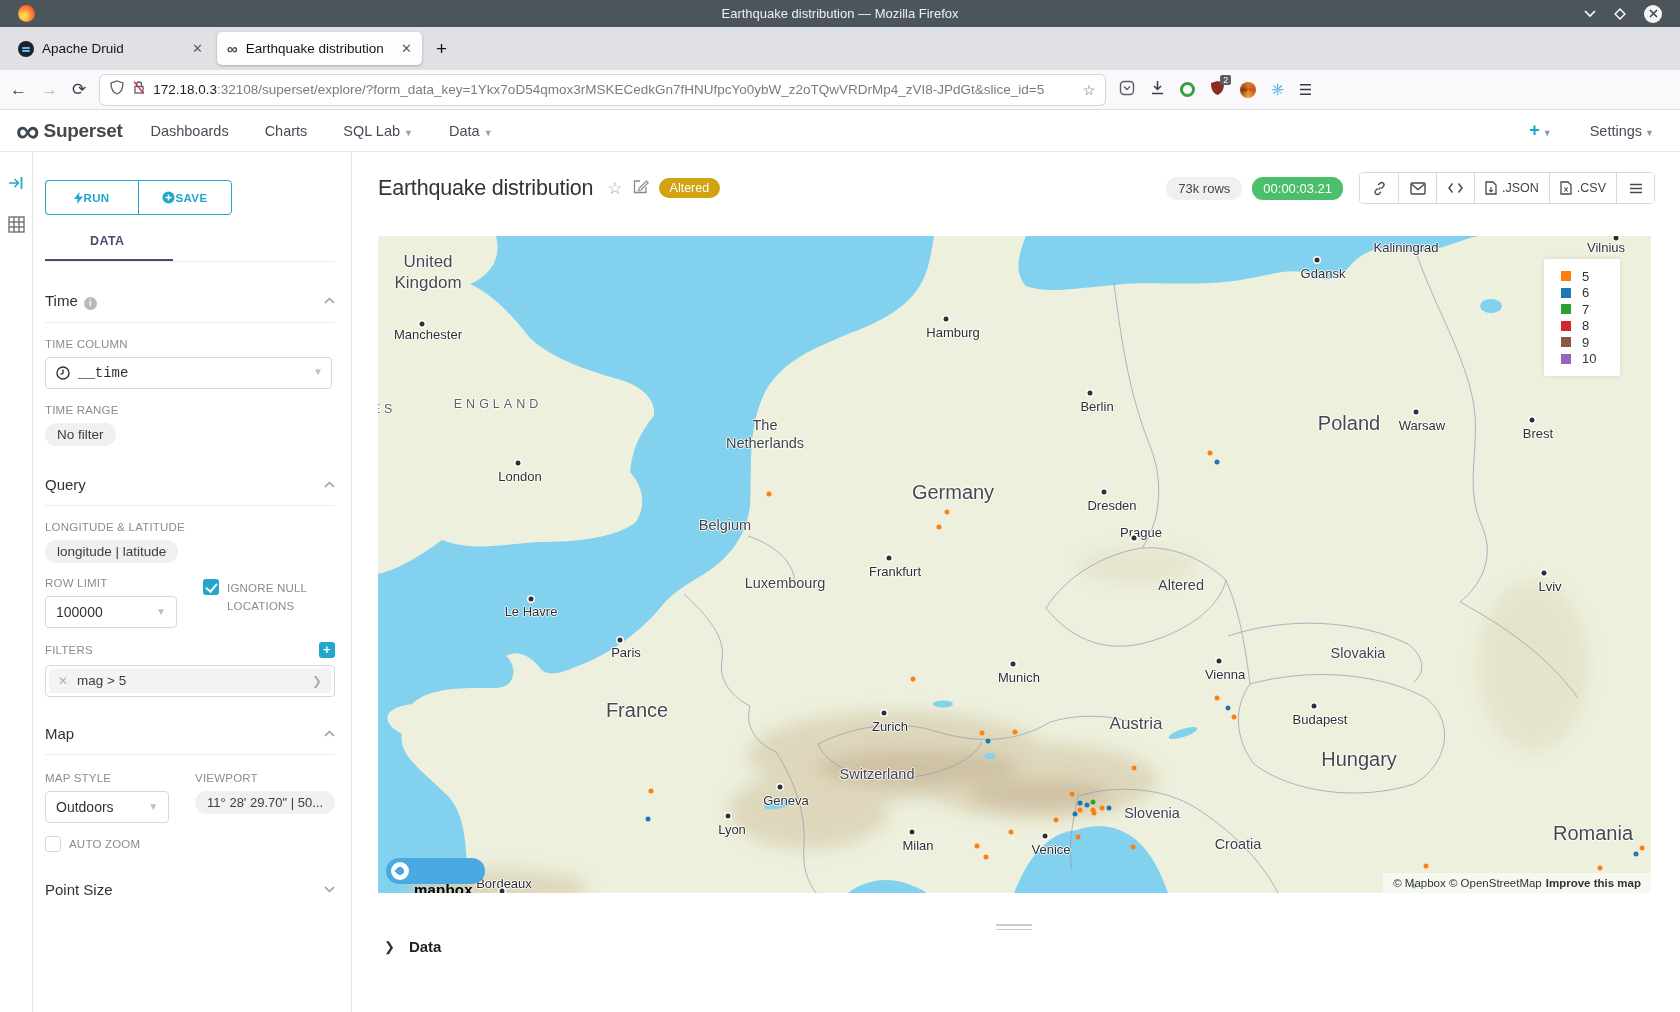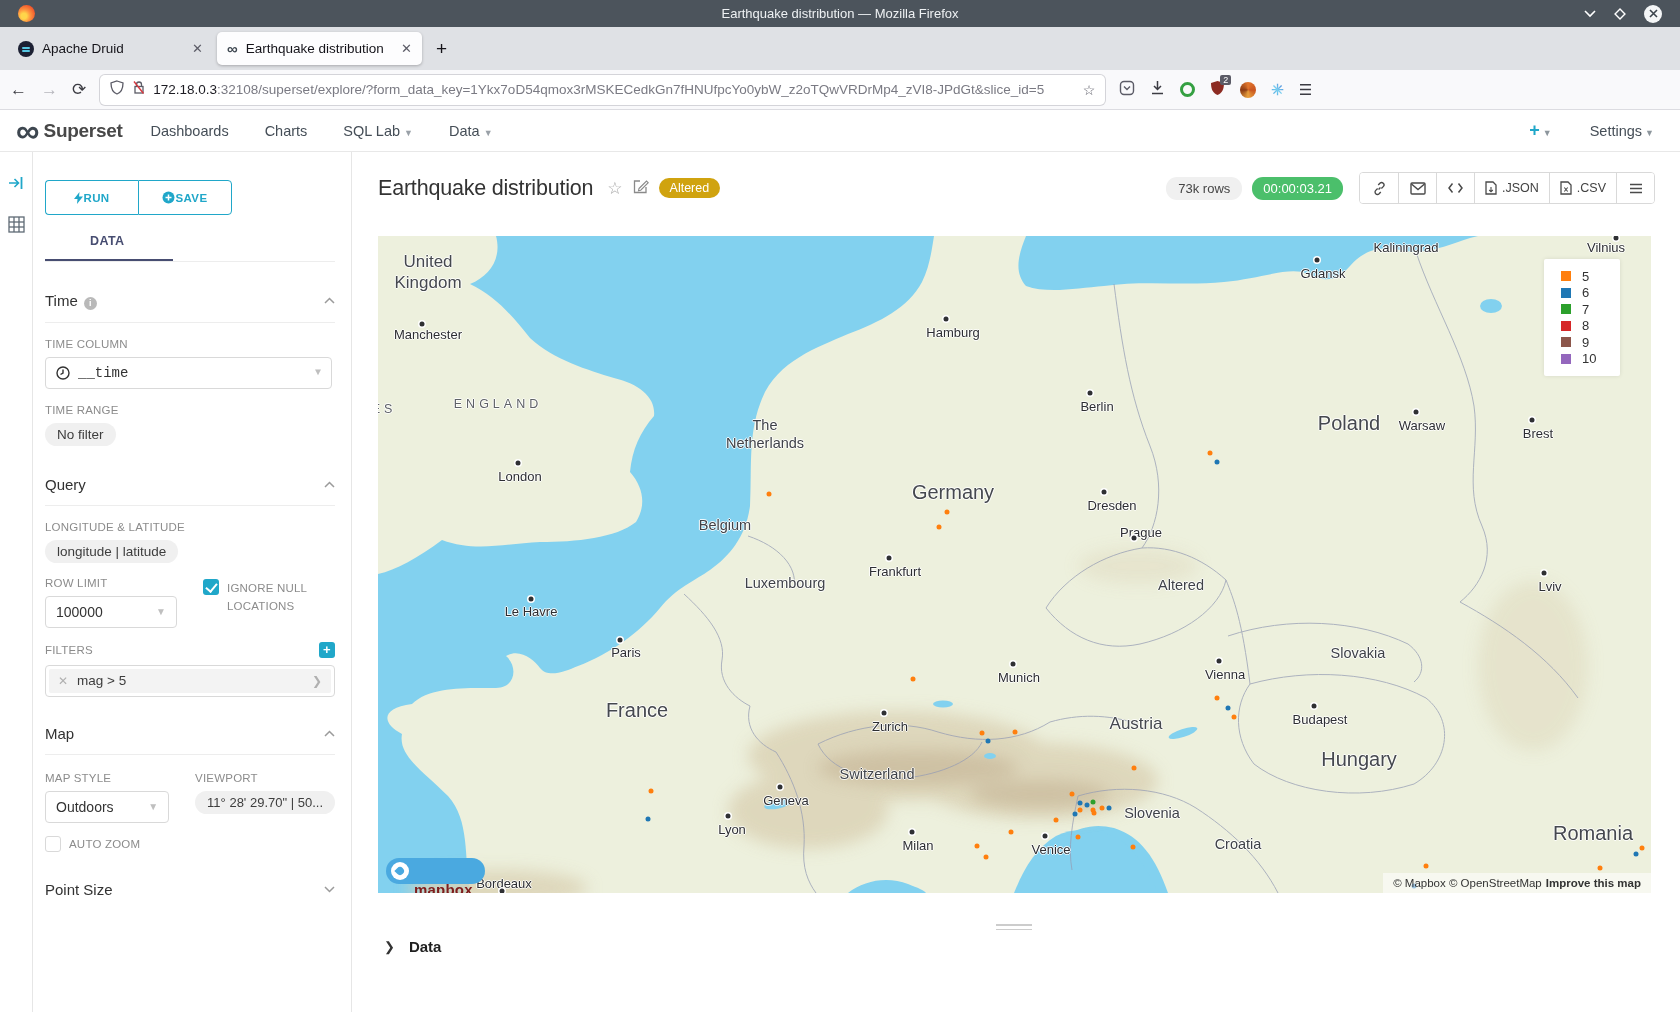--- a/index.html
+++ b/index.html
@@ -108,21 +108,21 @@
   .map-label.region { font-size:12.5px; letter-spacing:4px; color:#5e6166; }
   .map-label.city { font-size:13px; color:#2d2e32; }
   .city-dot { position:absolute; width:5px; height:5px; border-radius:50%; background:#2f3033; box-shadow:0 0 0 1.5px #fff; transform:translate(-50%,-50%); }
   .pt { position:absolute; width:5px; height:5px; border-radius:50%; transform:translate(-50%,-50%); }
   .legend { position:absolute; left:1166px; top:23px; width:76px; background:#fff; border-radius:2px; padding:9px 0 9px 17px; box-shadow:0 0 4px rgba(0,0,0,.1); }
   .legend-item { display:flex; align-items:center; gap:11px; height:16.5px; font-size:13px; color:#333; }
   .legend-swatch { width:10px; height:10px; flex:none; }
   .mapbox-logo { position:absolute; left:8px; bottom:9px; height:26px; background:#4aa9e0; border-radius:13px; display:flex; align-items:center; padding:0 12px 0 5px; gap:5px; }
   .mapbox-logo .mb-circ { width:18px; height:18px; background:#fff; border-radius:50%; position:relative; }
   .mapbox-logo .mb-circ::after { content:""; position:absolute; left:5px; top:5px; width:8px; height:8px; background:#4aa9e0; border-radius:50% 50% 50% 0; transform:rotate(45deg); }
-  .mapbox-logo .mb-word { color:#7f1d1d; font-weight:bold; font-size:15px; letter-spacing:.2px;margin-top:36px; }
+  .mapbox-logo .mb-word { color:#000000; font-weight:bold; font-size:15px; letter-spacing:.2px;margin-top:36px; }
   .attribution { position:absolute; right:0; bottom:0; height:20px; background:rgba(255,255,255,.55); display:flex; align-items:center; padding:0 10px; font-size:11.5px; color:#333; gap:4px; }
   .attribution b { font-weight:bold; }
 
   .drag-handle { position:absolute; left:644px; top:769px; width:36px; }
   .drag-handle i { display:block; height:1.5px; background:#ccc; margin:3px 0; }
   .data-panel-row { position:absolute; left:32px; top:786px; display:flex; align-items:center; gap:14px; font-size:15px; font-weight:bold; color:#1f1f1f; }
   .data-panel-row .chev { color:#333; font-size:13px; font-weight:normal; }
 </style>
 </head>
 <body>

